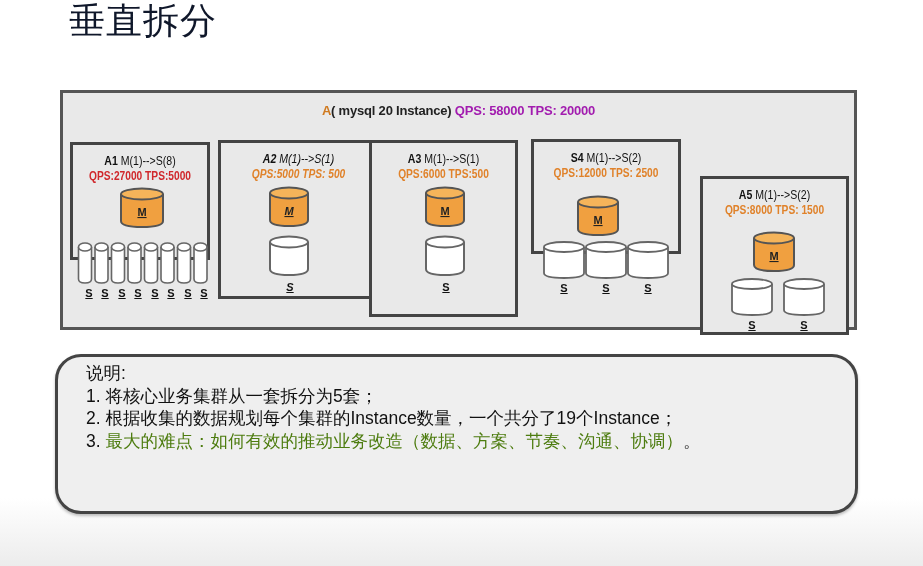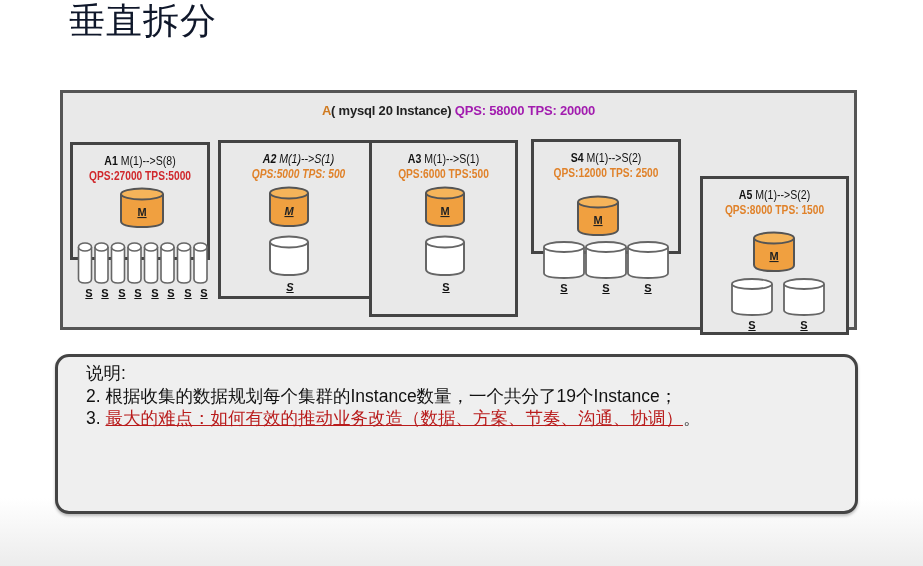--- a/index.html
+++ b/index.html
@@ -38,28 +38,28 @@
   .metric-red { color: #d0282c; }
   .metric-orange { color: #e0822a; }
   .cyl { position: absolute; }
   .cyl svg { display: block; }
   .s-label {
     position: absolute; font-size: 11px; font-weight: bold; color: #111;
     text-decoration: underline; text-align: center; width: 16px;
   }
   .desc-box {
     position: absolute; left: 55px; top: 354px; width: 803px; height: 160px;
-    border: 3px solid #444; border-radius: 14px; background: #efefef; box-sizing: border-box;
+    border: 3px solid #444; border-radius: 26px; background: #efefef; box-sizing: border-box;
     box-shadow: 0 2px 3px rgba(0,0,0,0.25);
   }
   .desc-lines {
     position: absolute; left: 28px; top: 5px; font-size: 17.5px; color: #111;
     line-height: 22.7px; white-space: nowrap;
   }
-  .desc-lines .red { color: #b91c1c; text-decoration: underline; }
+  .desc-lines .red { color: #4d7c0f; }
 </style>
 </head>
 <body>
 
 <div class="slide-title">垂直拆分</div>
 
 <div class="outer-box">
   <div class="outer-header">
     <span class="a-letter">A</span><span>( mysql 20 Instance)</span>
     <span class="metric">QPS:  58000</span>
@@ -194,16 +194,17 @@
       </g>
     </svg>
   </div>
   <div class="s-label" style="left:41px; top:140px;">S</div>
   <div class="s-label" style="left:93px; top:140px;">S</div>
 </div>
 
 <div class="desc-box">
   <div class="desc-lines">
     <div>说明:</div>
+    <div>1. 将核心业务集群从一套拆分为5套；</div>
     <div>2. 根据收集的数据规划每个集群的Instance数量，一个共分了19个Instance；</div>
     <div><span>3. </span><span class="red">最大的难点：如何有效的推动业务改造（数据、方案、节奏、沟通、协调）</span><span>。</span></div>
   </div>
 </div>
 
 </body></html>

